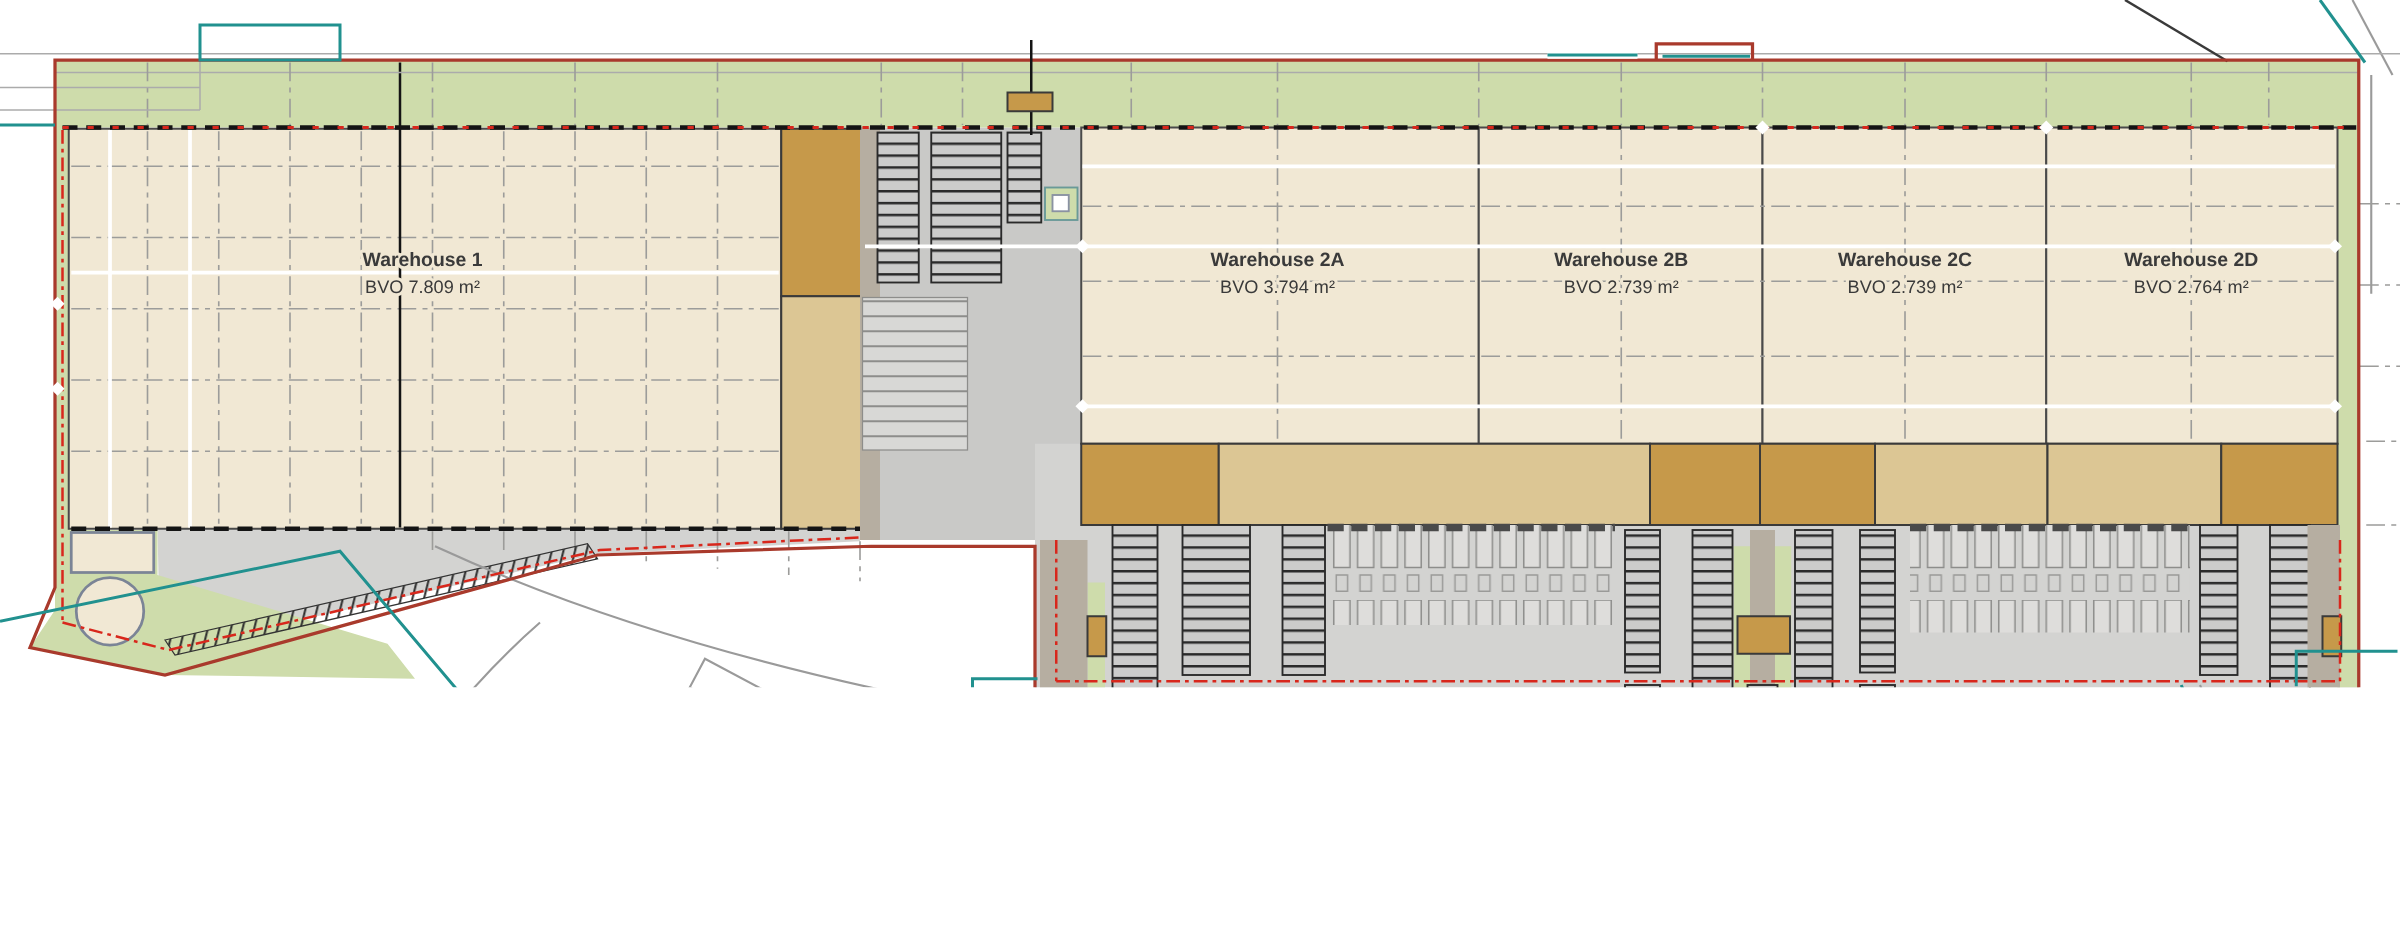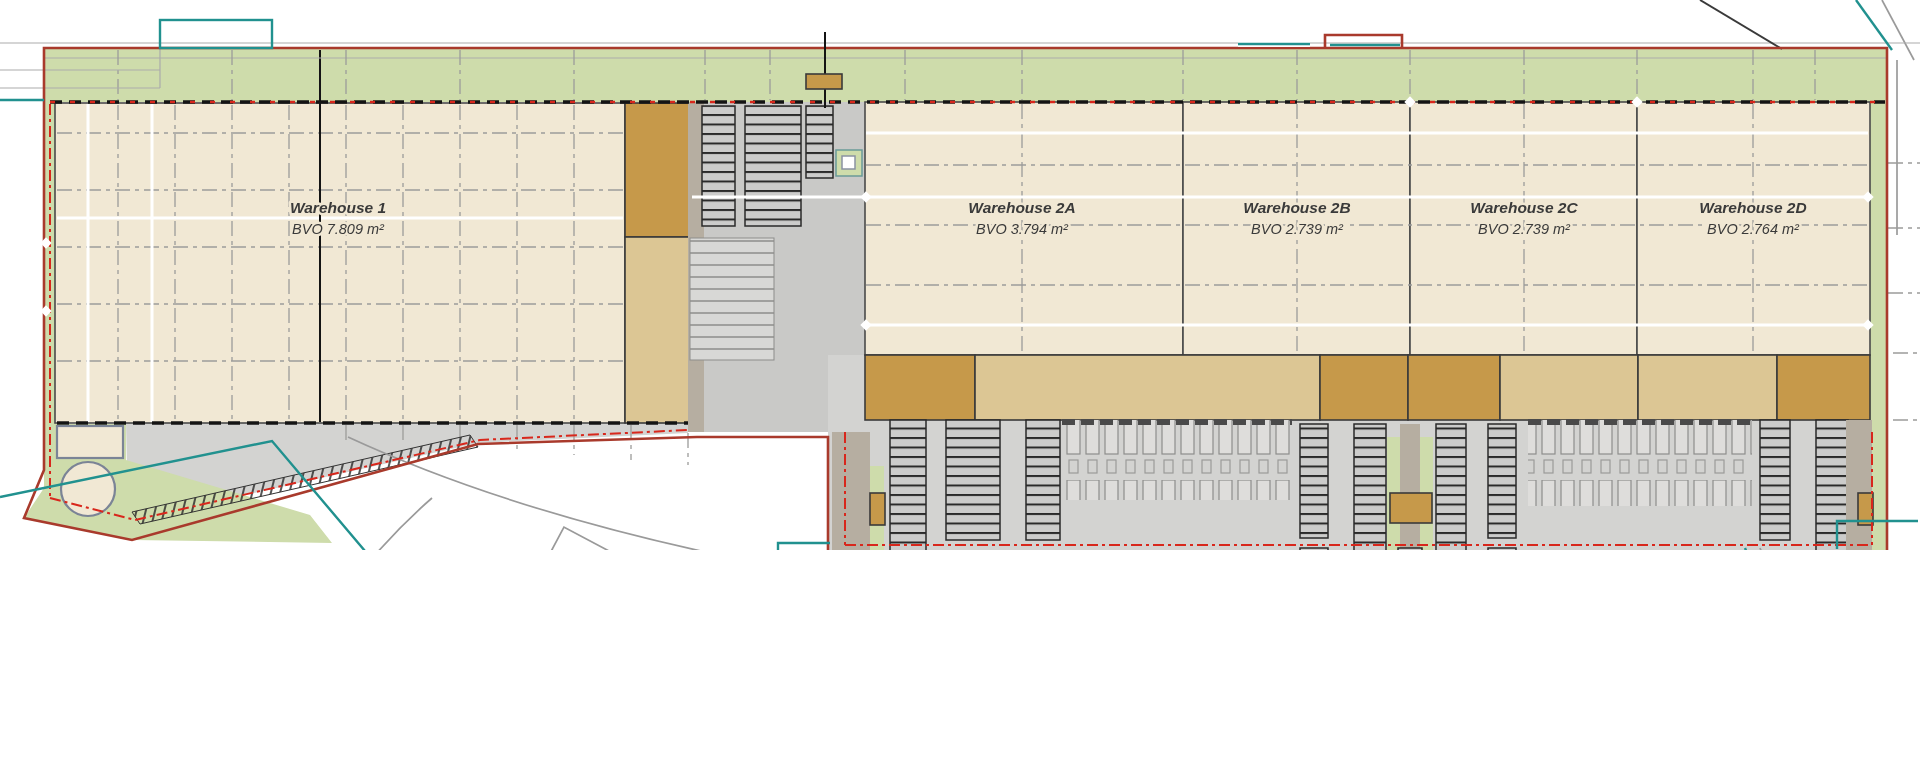--- a/index.html
+++ b/index.html
@@ -1,17 +1,17 @@
 <!DOCTYPE html>
 <html style="--beige: #f1e8d4; --green: #cedcab; --tan_dark: #c6994a; --tan_light: #dcc694; --paving: #d3d3d1; --paving_dark: #c9c9c7; --taupe: #b6aea1; --boundary_red: #a93a2c; --dashed_red: #d8271c; --teal: #21918f; --line_gray: #9a9a9a; --text: #3a3a3a;"><head>
 <meta charset="utf-8">
 <style>
   html,body{margin:0;padding:0;background:#fff;}
   #stage{position:relative;width:1920px;height:550px;background:#fff;overflow:hidden;
-         font-family:"Liberation Sans",sans-serif;font-style:italic;}
+         font-family:"Liberation Sans",sans-serif;}
   svg{display:block}
   .beige{fill:var(--beige);stroke:#4a4a4a;stroke-width:1.6}
   .tan-d{fill:var(--tan_dark);stroke:#3a3a3a;stroke-width:1.6}
   .tan-l{fill:var(--tan_light);stroke:#3a3a3a;stroke-width:1.6}
   .green{fill:var(--green)}
   .pave{fill:var(--paving)}
   .pave2{fill:var(--paving_dark)}
   .taupe{fill:var(--taupe)}
   .curb{fill:#dadad8}
   .island{fill:#fbfbfa;stroke:#b2b2b0;stroke-width:1;}

